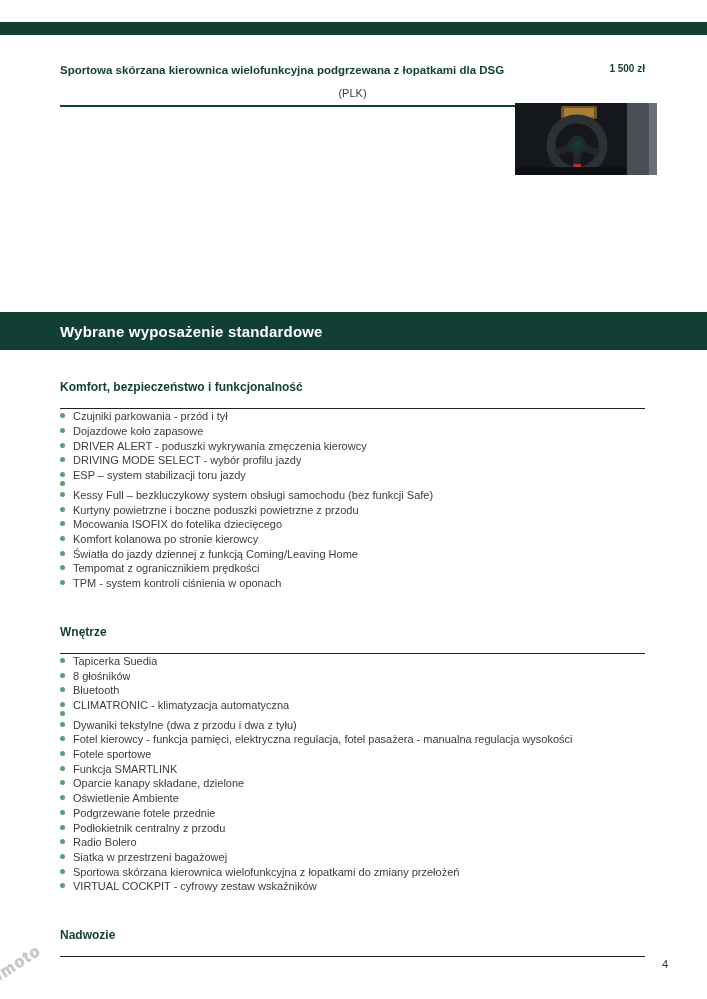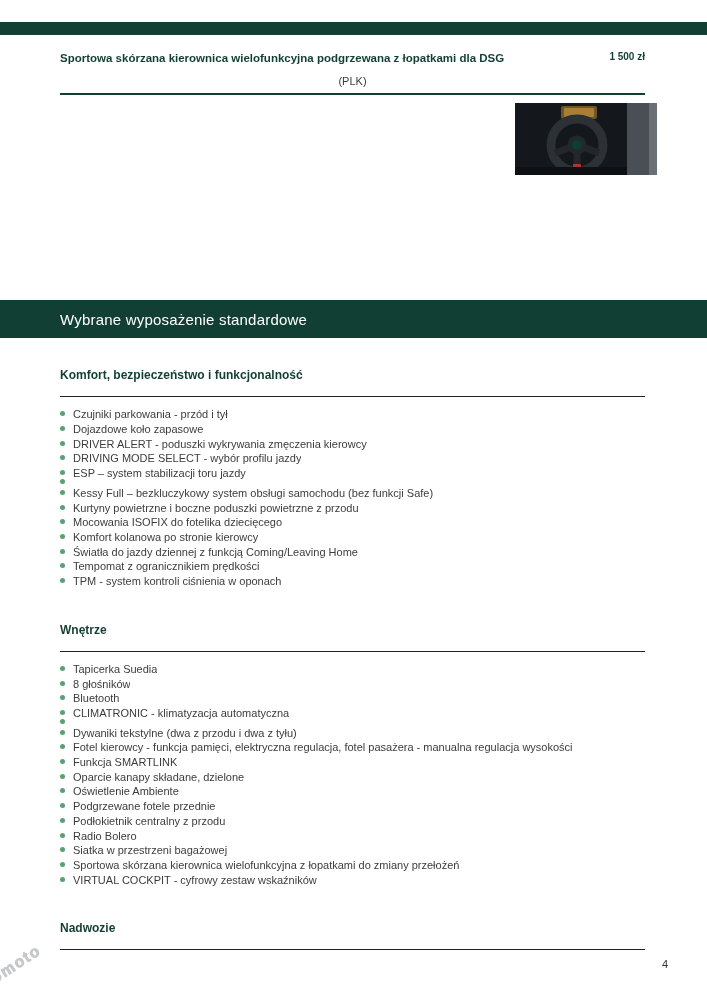--- a/index.html
+++ b/index.html
@@ -19,21 +19,21 @@
   
   .top-bar {
     margin-top: 22px;
     width: 100%;
     height: 13px;
     background: var(--dark-green, #123F33);
   }
 
   
   .header { padding: 16px 62px 0 60px; }
-  .header-row { display: flex; justify-content: space-between; align-items: flex-start; }
+  .header-row { display: flex; justify-content: space-between; align-items: flex-start; margin-top: 12px; }
   .header-title {
     font-size: 11.5px; font-weight: bold; color: var(--dark-green, #123F33);
     max-width: 520px; line-height: 1.25;
   }
   .header-price {
     font-size: 10px; font-weight: bold; color: var(--dark-green, #123F33);
     white-space: nowrap; padding-left: 20px;
   }
   .header-subtitle { font-size: 11px; color: #3c3c3c; margin-top: 10px; text-align: center; }
   .header-rule { margin-top: 6px; border-bottom: 2px solid var(--dark-green, #123F33); }
@@ -50,33 +50,33 @@
 
   
   .banner {
     margin-top: 205px;
     width: 100%;
     height: 38px;
     background: var(--dark-green, #123F33);
     display: flex; align-items: center;
     padding-left: 60px;
   }
-  .banner-label { color: #ffffff; font-size: 15px; font-weight: normal; letter-spacing: 0.2px; text-align: right; }
+  .banner-label { color: #ffffff; font-size: 15px; font-weight: bold; letter-spacing: 0.2px; text-align: right; }
 
   
   .sections { padding: 0 62px 0 60px; }
   .section { margin-top: 34px; }
   .section:first-child { margin-top: 30px; }
   .section-heading {
     font-size: 12px; font-weight: bold;
     color: var(--dark-green, #123F33);
     padding-bottom: 14px;
     border-bottom: 1px solid #222222;
   }
-  .item-list { list-style: none; margin-top: 10px; }
+  .item-list { list-style: none; }
   .item {
     font-size: 11px; line-height: 14.7px; color: #3c3c3c;
     display: flex; align-items: baseline;
   }
   .bullet {
     flex: 0 0 auto;
     width: 5px; height: 5px; border-radius: 50%;
     background: var(--bullet-green, #5C9F72);
     margin-right: 8px;
     position: relative; top: -2px;
@@ -241,20 +241,24 @@
   <li class="item">
     <span class="bullet"></span>
     <span class="item-text">Dywaniki tekstylne (dwa z przodu i dwa z tyłu)</span>
   </li>
 
   <li class="item">
     <span class="bullet"></span>
     <span class="item-text">Fotel kierowcy - funkcja pamięci, elektryczna regulacja, fotel pasażera - manualna regulacja wysokości</span>
   </li>
 
+  <li class="item">
+    <span class="bullet"></span>
+    <span class="item-text">Fotele sportowe</span>
+  </li>
 
   <li class="item">
     <span class="bullet"></span>
     <span class="item-text">Funkcja SMARTLINK</span>
   </li>
 
   <li class="item">
     <span class="bullet"></span>
     <span class="item-text">Oparcie kanapy składane, dzielone</span>
   </li>

